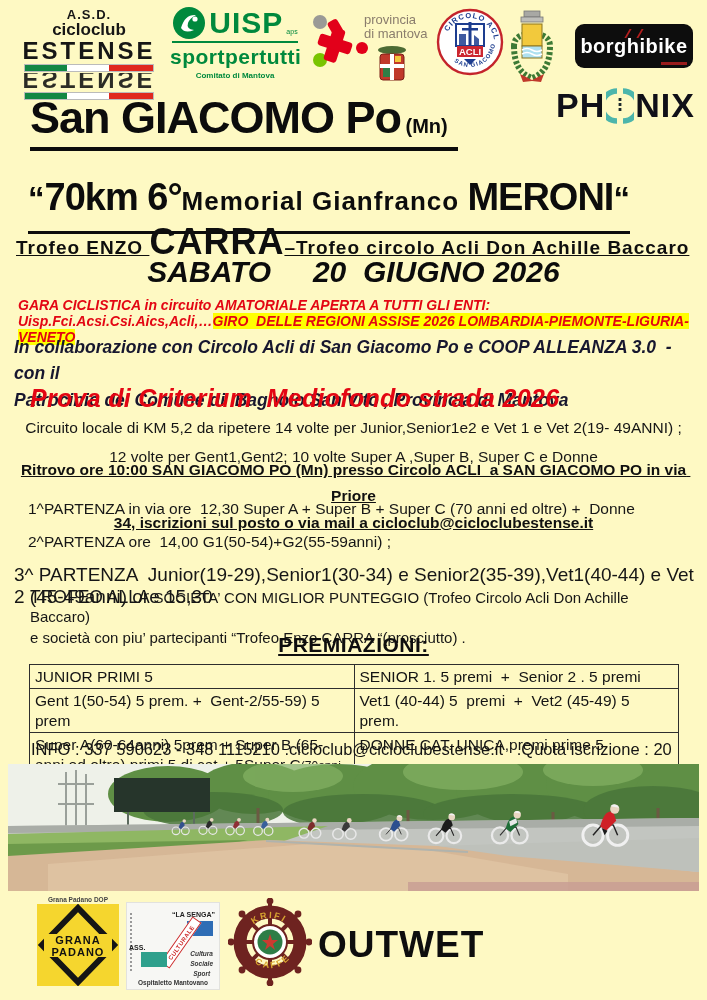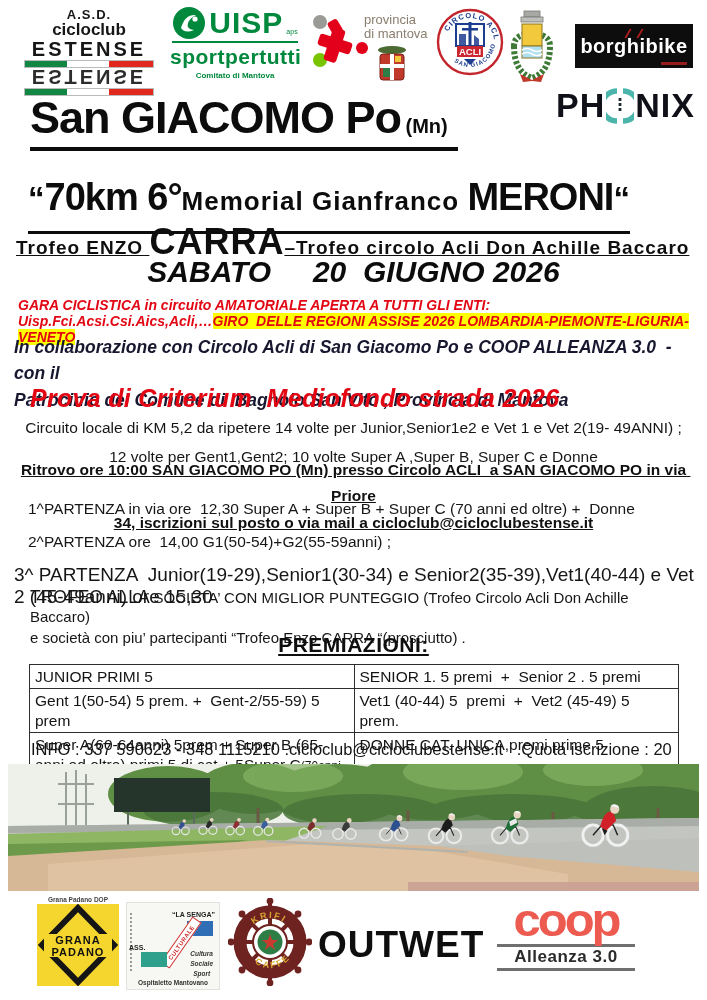--- a/index.html
+++ b/index.html
@@ -1,48 +1,48 @@
 <!DOCTYPE html>
 <html><head>
 <meta charset="utf-8">
 <style>
   * { margin:0; padding:0; box-sizing:border-box; }
   html,body { background:#888; }
   .page {
-    position:relative; width:707px; height:1000px; background:#ffffff;
+    position:relative; width:707px; height:1000px; background:#fef9c3;
     margin:0 auto; overflow:hidden;
     font-family:"Liberation Sans", sans-serif; color:#111;
   }
   .abs { position:absolute; }
   .pre { white-space:pre-wrap; }
 
   
   .estense { left:18px; top:8px; width:142px; text-align:center; line-height:1.02; font-weight:bold; color:#161616;}
   .est-l1 { font-size:13px; letter-spacing:1px;}
   .est-l2 { font-size:17px; }
-  .est-l3 { font-size:20px; letter-spacing:3px;text-align:center; }
+  .est-l3 { font-size:24px; letter-spacing:3px;text-align:center; }
   .est-flag { height:8px; margin:1px 6px; background:linear-gradient(to right,#128744 0 33%,#fff 33% 66%,#e0281e 66% 100%); border:1px solid #bbb; }
   .est-mirror { transform:scaleY(-1); height:18px; overflow:hidden; opacity:.9; }
 
   .uisp { left:170px; top:6px; width:130px; color:#00893d; text-align:center;}
   .uisp-row { display:flex; align-items:center; justify-content:center; gap:3px;}
   .uisp-name { font-size:30px; font-weight:800; letter-spacing:1px;}
   .uisp-aps { font-size:7px; align-self:flex-end; margin-bottom:5px;}
   .uisp-line { height:2px; background:#00893d; margin:1px 2px 2px;}
   .uisp-tag { font-size:21px; font-weight:bold; letter-spacing:.5px;}
   .uisp-com { font-size:8px; font-weight:bold; margin-top:2px;}
 
   .provincia { left:306px; top:8px; }
   .prov-text { fill:#8a7d6d; font-size:13px; font-family:"Liberation Sans",sans-serif;}
 
   .acli { left:436px; top:8px; }
   .comune { left:508px; top:8px; }
 
   .borghibike { left:575px; top:24px; width:118px; height:44px; background:#0d0d0d; color:#fff;
-    display:flex; align-items:center; justify-content:center; position:absolute; border-radius:0;}
+    display:flex; align-items:center; justify-content:center; position:absolute; border-radius:9px;}
   .bb-label { font-size:20px; letter-spacing:.5px; font-weight:bold;}
   .bb-accent { position:absolute; top:5px; left:52px; width:14px; height:9px;
     border-left:2px solid #c42020; border-right:2px solid #c42020; transform:skewX(-30deg); opacity:.9;}
   .bb-tag { position:absolute; right:6px; bottom:3px; width:26px; height:3px; background:#b32020; opacity:.85;}
 
   .phonix { left:556px; top:86px; display:flex; align-items:center; color:#101018; font-weight:800;}
   .phonix span { font-size:34px; letter-spacing:1px;}
   .phonix svg { margin:0 1px; }
 
   
@@ -484,20 +484,14 @@
       <text class="krifi-text"><textPath href="#krTop" startOffset="26%">KRIFI</textPath></text>
       <text class="krifi-text"><textPath href="#krBot" startOffset="30%">CAFFE</textPath></text>
       <circle cx="42" cy="44" r="17" fill="#fff" stroke="#6e2320" stroke-width="2"></circle>
       <circle cx="42" cy="44" r="12.5" fill="#2e7d46"></circle>
       <path d="M42,36 L44,42 L50,42 L45,46 L47,52 L42,48 L37,52 L39,46 L34,42 L40,42 Z" fill="#cc3b30"></path>
     </svg>
   </div>
 
   <div class="abs outwet">OUTWET</div>
 
-  <div class="coop">
-    <div class="coop-name">coop</div>
-    <div class="coop-band">
-      <div class="coop-sub">Alleanza 3.0</div>
-    </div>
-  </div>
 
 </div>
 
 </body></html>

